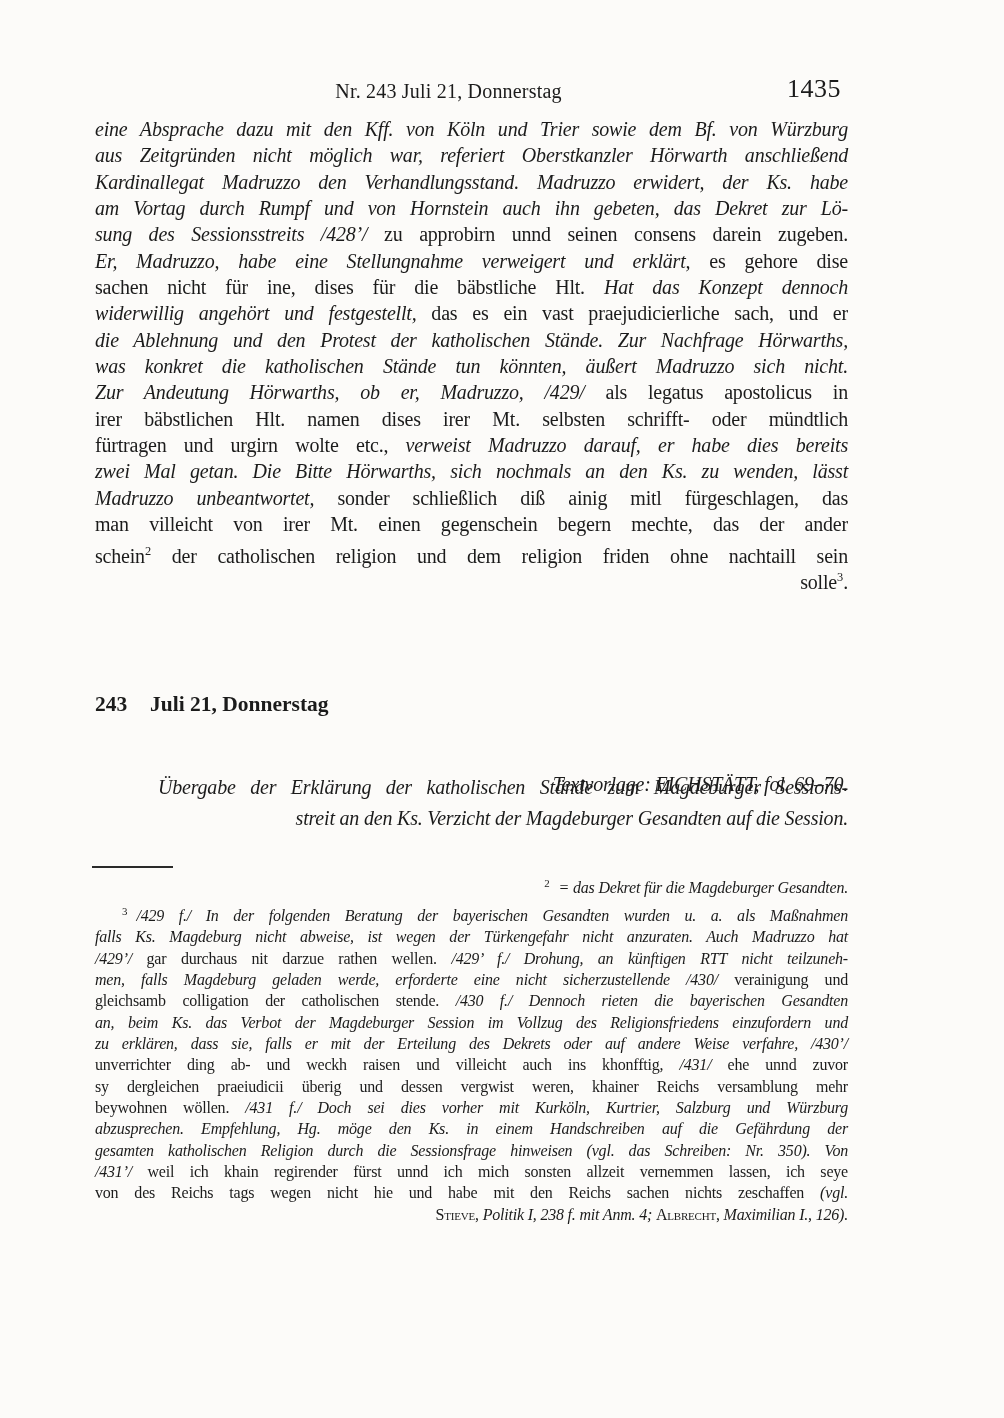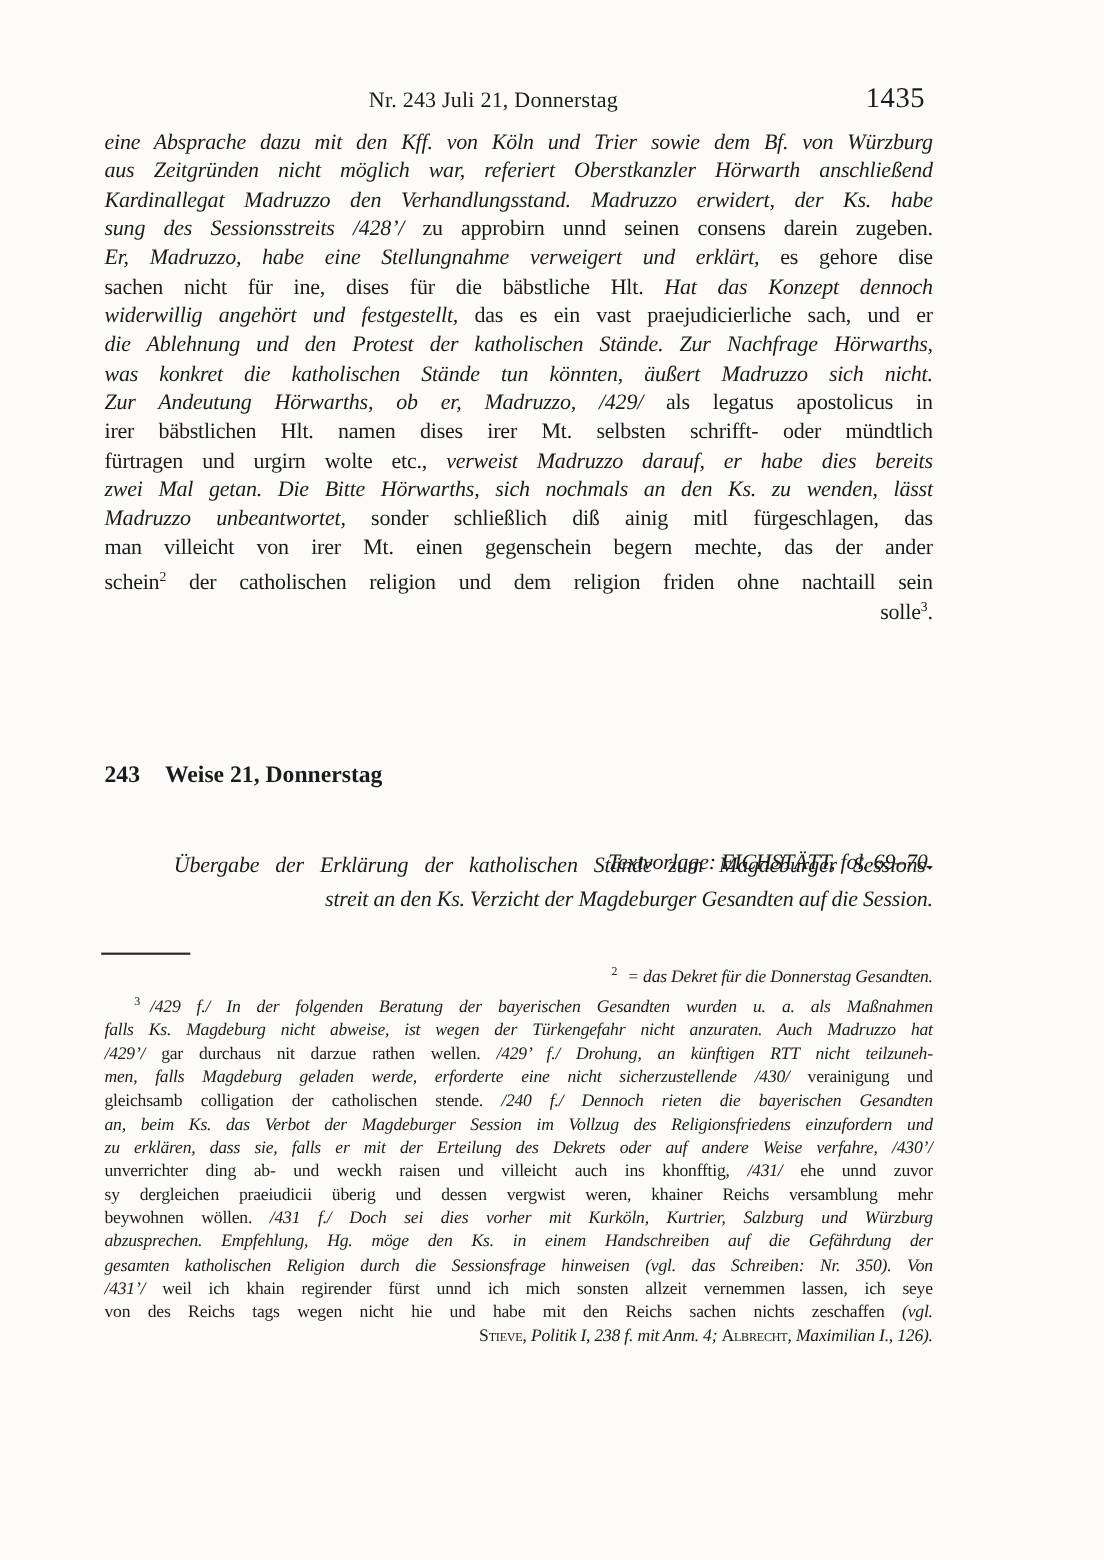--- a/index.html
+++ b/index.html
@@ -62,61 +62,62 @@
 
   <div class="column running-head">
     <div class="running-title">Nr. 243 Juli 21, Donnerstag</div>
     <div class="page-number">1435</div>
   </div>
 
   <div class="column main-par">
       <div class="tline just"><span class="s-i">eine Absprache dazu mit den Kff. von Köln und Trier sowie dem Bf. von Würzburg</span></div>
       <div class="tline just"><span class="s-i">aus Zeitgründen nicht möglich war, referiert Oberstkanzler Hörwarth anschließend</span></div>
       <div class="tline just"><span class="s-i">Kardinallegat Madruzzo den Verhandlungsstand. Madruzzo erwidert, der Ks. habe</span></div>
+      <div class="tline just"><span class="s-i">am Vortag durch Rumpf und von Hornstein auch ihn gebeten, das Dekret zur Lö-</span></div>
       <div class="tline just"><span class="s-i">sung des Sessionsstreits /428’/ </span><span class="s-r">zu approbirn unnd seinen consens darein zugeben.</span></div>
       <div class="tline just"><span class="s-i">Er, Madruzzo, habe eine Stellungnahme verweigert und erklärt, </span><span class="s-r">es gehore dise</span></div>
       <div class="tline just"><span class="s-r">sachen nicht für ine, dises für die bäbstliche Hlt. </span><span class="s-i">Hat das Konzept dennoch</span></div>
       <div class="tline just"><span class="s-i">widerwillig angehört und festgestellt, </span><span class="s-r">das es ein vast praejudicierliche sach, und er</span></div>
       <div class="tline just"><span class="s-i">die Ablehnung und den Protest der katholischen Stände. Zur Nachfrage Hörwarths,</span></div>
       <div class="tline just"><span class="s-i">was konkret die katholischen Stände tun könnten, äußert Madruzzo sich nicht.</span></div>
       <div class="tline just"><span class="s-i">Zur Andeutung Hörwarths, ob er, Madruzzo, /429/ </span><span class="s-r">als legatus apostolicus in</span></div>
       <div class="tline just"><span class="s-r">irer bäbstlichen Hlt. namen dises irer Mt. selbsten schrifft- oder mündtlich</span></div>
       <div class="tline just"><span class="s-r">fürtragen und urgirn wolte etc., </span><span class="s-i">verweist Madruzzo darauf, er habe dies bereits</span></div>
       <div class="tline just"><span class="s-i">zwei Mal getan. Die Bitte Hörwarths, sich nochmals an den Ks. zu wenden, lässt</span></div>
       <div class="tline just"><span class="s-i">Madruzzo unbeantwortet, </span><span class="s-r">sonder schließlich diß ainig mitl fürgeschlagen, das</span></div>
       <div class="tline just"><span class="s-r">man villeicht von irer Mt. einen gegenschein begern mechte, das der ander</span></div>
       <div class="tline just"><span class="s-r">schein</span><span class="s-sup">2</span><span class="s-r"> der catholischen religion und dem religion friden ohne nachtaill sein</span></div>
       <div class="tline"><span class="s-r">solle</span><span class="s-sup">3</span><span class="s-r">.</span></div>
     </div>
 
   <div class="column entry-head">
-    <span class="entry-number">243</span><span>Weise 21, Donnerstag</span>
+    <span class="entry-number">243</span><span>Juli 21, Donnerstag</span>
   </div>
 
   <div class="column source-block">
       <div class="tline"><span class="s-i">Textvorlage: EICHSTÄTT, fol. 69–70.</span></div>
     </div>
 
   <div class="column summary-block">
       <div class="tline just"><span class="s-i">Übergabe der Erklärung der katholischen Stände zum Magdeburger Sessions-</span></div>
       <div class="tline"><span class="s-i">streit an den Ks. Verzicht der Magdeburger Gesandten auf die Session.</span></div>
     </div>
 
   <div class="fn-rule"></div>
 
   <div class="column footnotes">
     <div class="footnote">
-        <div class="tline"><span class="s-fnm">2</span><span class="s-i">= das Dekret für die Donnerstag Gesandten.</span></div>
+        <div class="tline"><span class="s-fnm">2</span><span class="s-i">= das Dekret für die Magdeburger Gesandten.</span></div>
       </div>
     <div class="footnote">
         <div class="tline just"><span class="s-fnm">3</span><span class="s-i">/429 f./ In der folgenden Beratung der bayerischen Gesandten wurden u. a. als Maßnahmen</span></div>
         <div class="tline just"><span class="s-i">falls Ks. Magdeburg nicht abweise, ist wegen der Türkengefahr nicht anzuraten. Auch Madruzzo hat</span></div>
         <div class="tline just"><span class="s-i">/429’/ </span><span class="s-r">gar durchaus nit darzue rathen wellen. </span><span class="s-i">/429’ f./ Drohung, an künftigen RTT nicht teilzuneh-</span></div>
         <div class="tline just"><span class="s-i">men, falls Magdeburg geladen werde, erforderte eine nicht sicherzustellende /430/ </span><span class="s-r">verainigung und</span></div>
-        <div class="tline just"><span class="s-r">gleichsamb colligation der catholischen stende. </span><span class="s-i">/240 f./ Dennoch rieten die bayerischen Gesandten</span></div>
+        <div class="tline just"><span class="s-r">gleichsamb colligation der catholischen stende. </span><span class="s-i">/430 f./ Dennoch rieten die bayerischen Gesandten</span></div>
         <div class="tline just"><span class="s-i">an, beim Ks. das Verbot der Magdeburger Session im Vollzug des Religionsfriedens einzufordern und</span></div>
         <div class="tline just"><span class="s-i">zu erklären, dass sie, falls er mit der Erteilung des Dekrets oder auf andere Weise verfahre, /430’/</span></div>
         <div class="tline just"><span class="s-r">unverrichter ding ab- und weckh raisen und villeicht auch ins khonfftig, </span><span class="s-i">/431/ </span><span class="s-r">ehe unnd zuvor</span></div>
         <div class="tline just"><span class="s-r">sy dergleichen praeiudicii überig und dessen vergwist weren, khainer Reichs versamblung mehr</span></div>
         <div class="tline just"><span class="s-r">beywohnen wöllen. </span><span class="s-i">/431 f./ Doch sei dies vorher mit Kurköln, Kurtrier, Salzburg und Würzburg</span></div>
         <div class="tline just"><span class="s-i">abzusprechen. Empfehlung, Hg. möge den Ks. in einem Handschreiben auf die Gefährdung der</span></div>
         <div class="tline just"><span class="s-i">gesamten katholischen Religion durch die Sessionsfrage hinweisen (vgl. das Schreiben: Nr. 350). Von</span></div>
         <div class="tline just"><span class="s-i">/431’/ </span><span class="s-r">weil ich khain regirender fürst unnd ich mich sonsten allzeit vernemmen lassen, ich seye</span></div>
         <div class="tline just"><span class="s-r">von des Reichs tags wegen nicht hie und habe mit den Reichs sachen nichts zeschaffen </span><span class="s-i">(vgl.</span></div>
         <div class="tline"><span class="s-sc">Stieve</span><span class="s-r">, </span><span class="s-i">Politik I, 238 f. mit Anm. 4; </span><span class="s-sc">Albrecht</span><span class="s-r">, </span><span class="s-i">Maximilian I., 126).</span></div>

